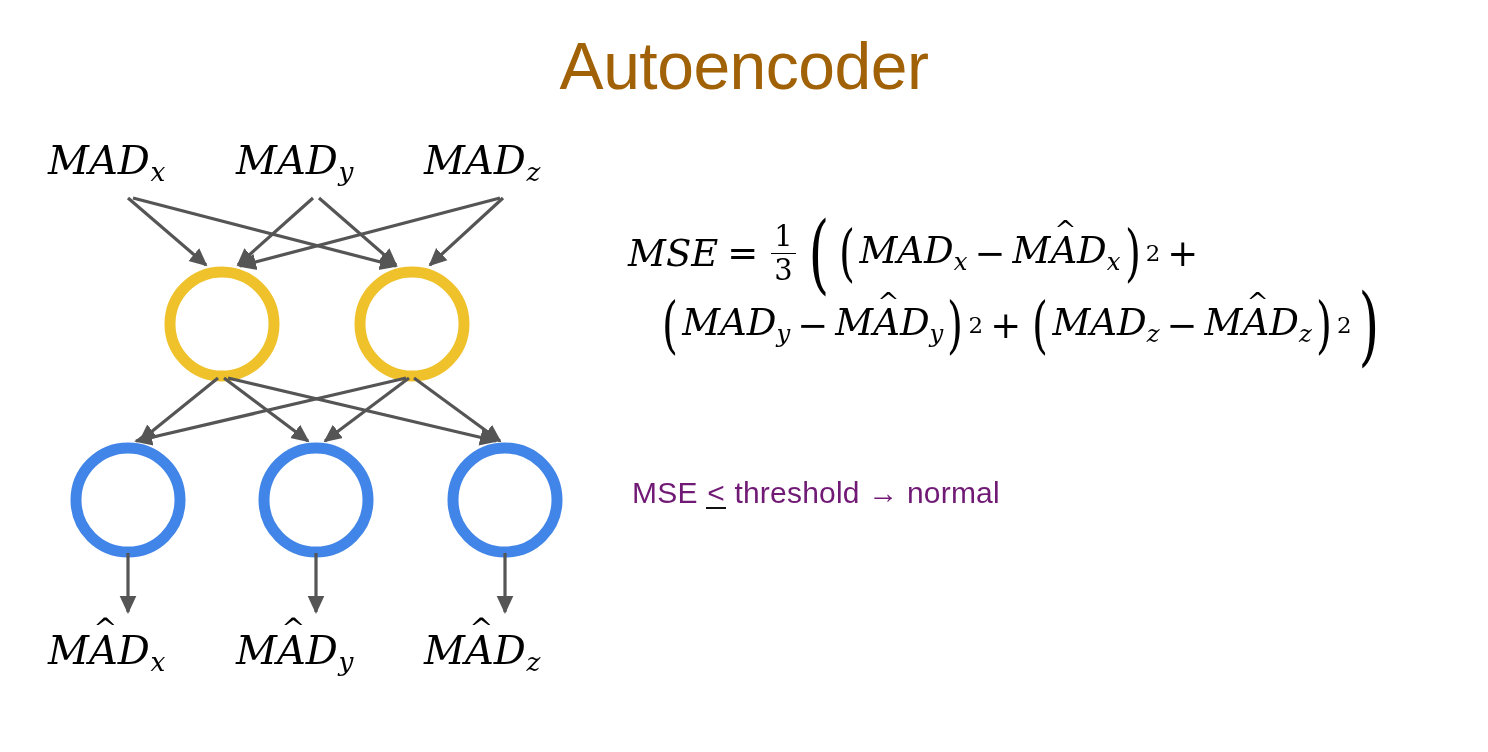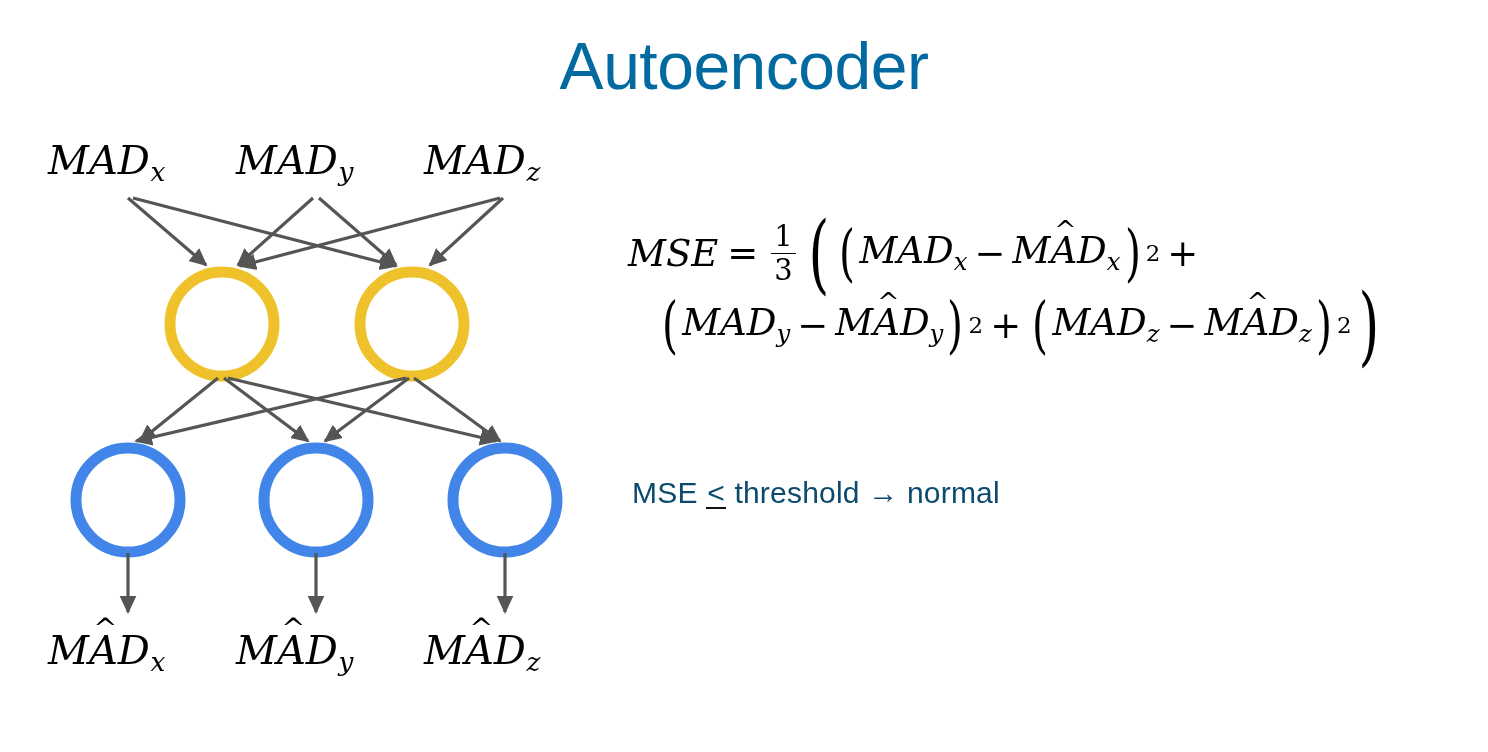--- a/index.html
+++ b/index.html
@@ -19,21 +19,21 @@
   
   #title {
     position: absolute;
     left: 744px;
     top: 28px;
     transform: translateX(-50%);
     white-space: nowrap;
     font-family: "Liberation Sans", sans-serif;
     font-size: 66px;
     font-weight: 400;
-    color: #0369a1;
+    color: #a16207;
     letter-spacing: -0.5px;
   }
 
   
   #network {
     position: absolute;
     left: 0;
     top: 0;
     width: 640px;
     height: 752px;
@@ -131,21 +131,21 @@
     font-size: 0.66em;
     font-style: italic;
     vertical-align: -0.28em;
   }
 
   
   .rule {
     position: absolute;
     font-family: "Liberation Sans", sans-serif;
     font-size: 30px;
-    color: #0c4a6e;
+    color: #701a75;
     white-space: nowrap;
     letter-spacing: 0.2px;
   }
   #rule-normal  { left: 632px; top: 476px; }
   #rule-anomaly { left: 632px; top: 556px; }
 
   .leq {
     display: inline-block;
     position: relative;
     padding: 0 1px;

